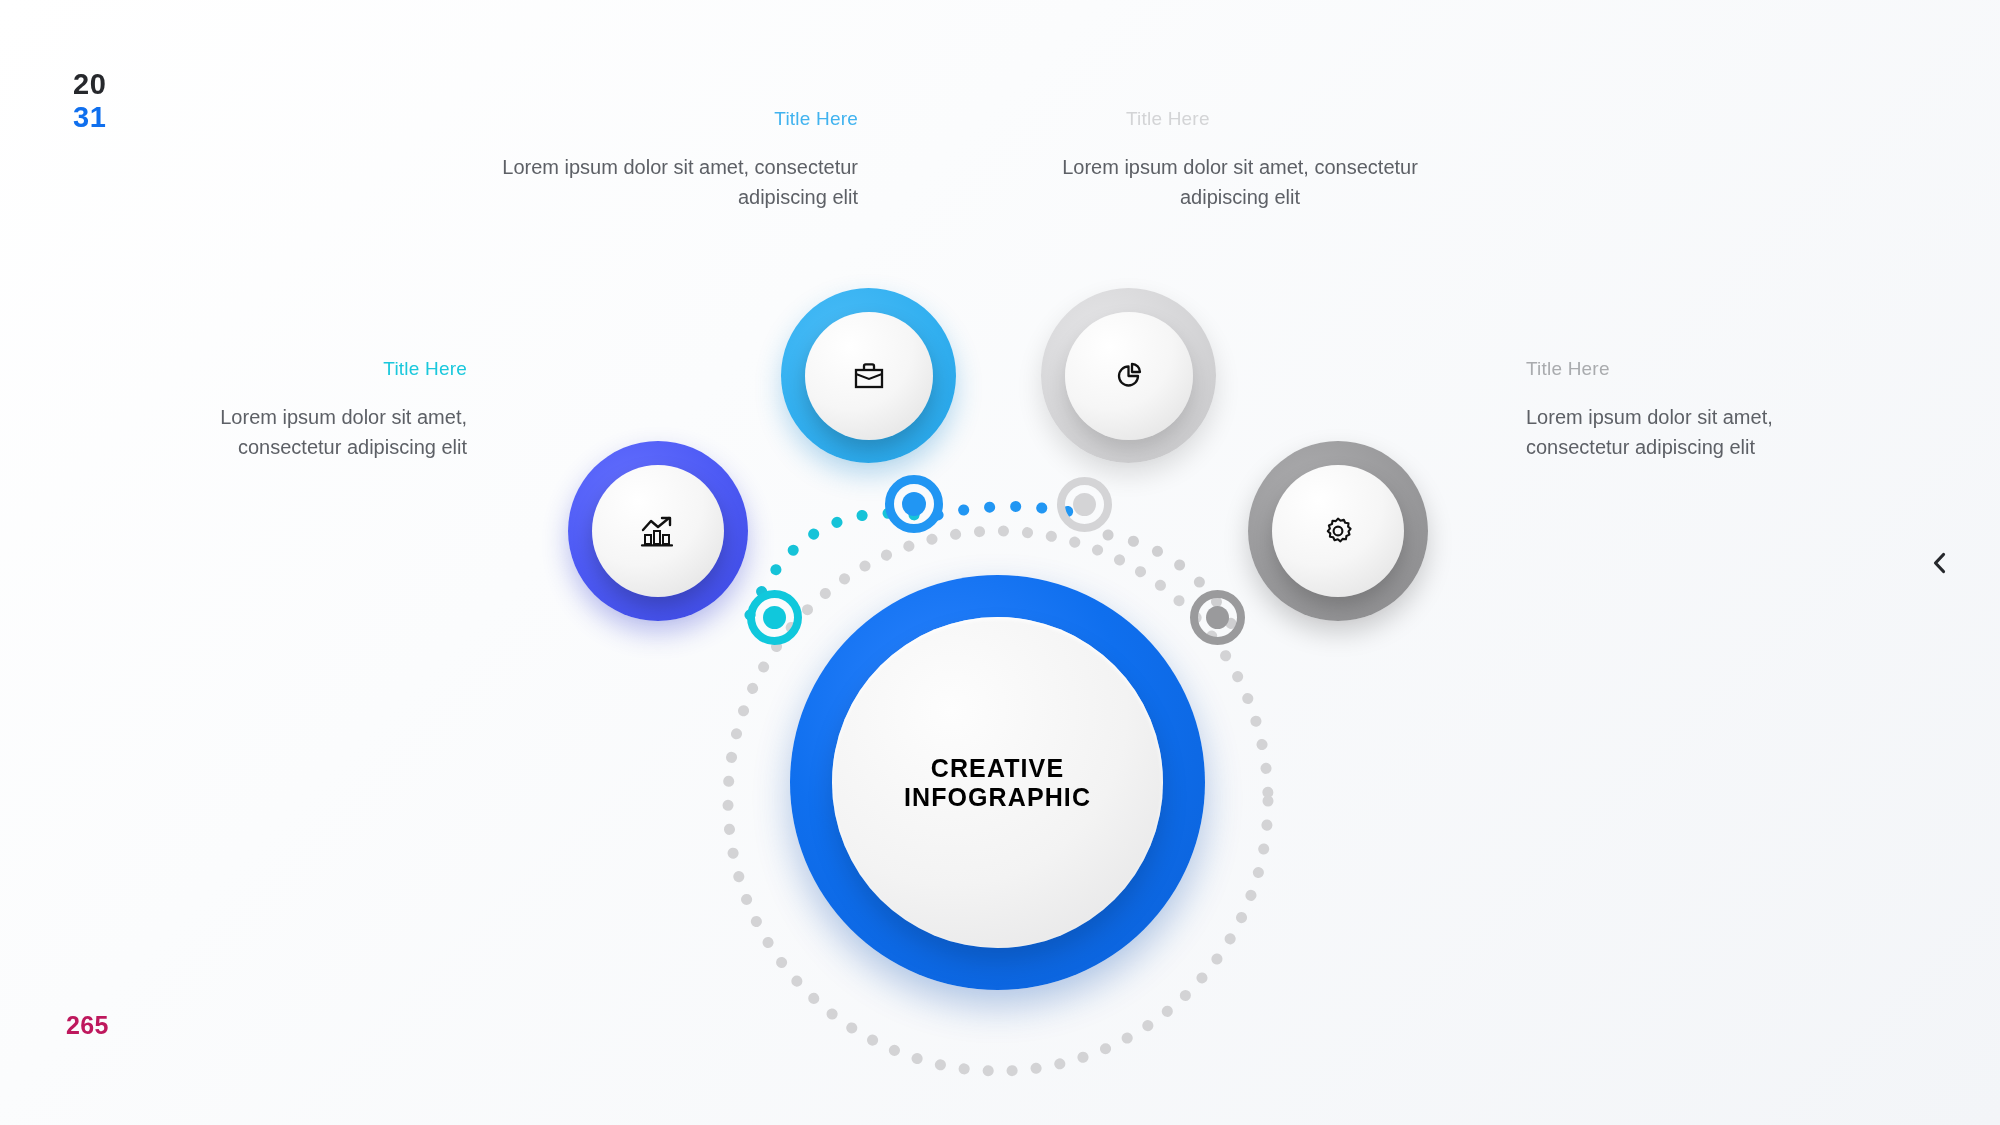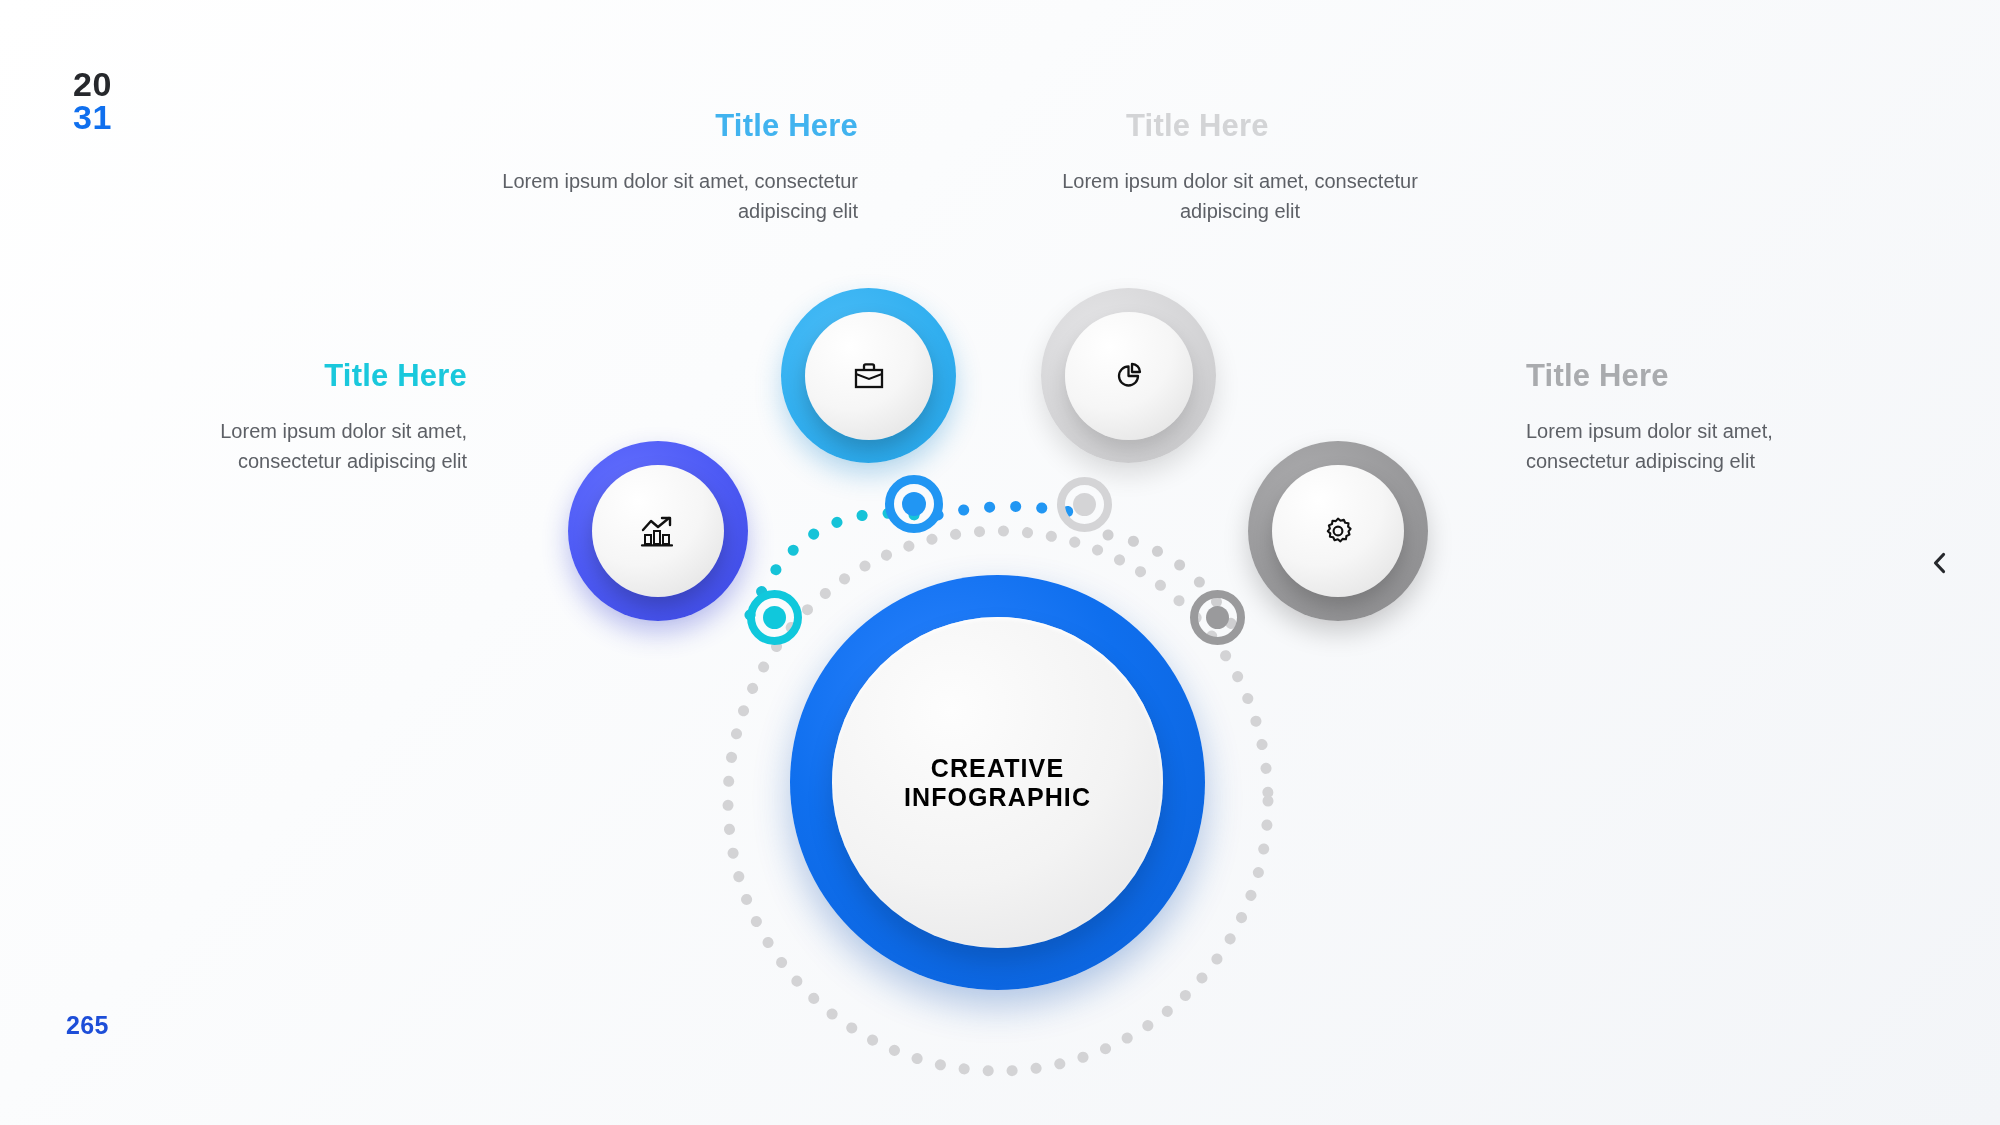--- a/index.html
+++ b/index.html
@@ -17,56 +17,56 @@
   .stage {
     position: absolute;
     inset: 0;
   }
 
   
   .year {
     position: absolute;
     left: 73px;
     top: 68px;
-    font-size: 34px;
+    font-size: 29px;
     font-weight: bold;
     line-height: 33px;
     letter-spacing: 0.5px;
   }
   .year .y1 { color: #26282c; display: block; }
   .year .y2 { color: #0f6fee; display: block; }
 
   .page-number {
     position: absolute;
     left: 66px;
     top: 1011px;
     font-size: 25px;
     font-weight: bold;
-    color: #1d4ed8;
+    color: #be185d;
     letter-spacing: 0.3px;
   }
 
   .nav-prev {
     position: absolute;
     left: 1920px;
     top: 543px;
     width: 40px;
     height: 40px;
     display: flex;
     align-items: center;
     justify-content: center;
     cursor: pointer;
   }
   .nav-prev svg { display: block; }
 
   
   .tblock { position: absolute; }
   .tblock .t-title {
-    font-size: 31px;
-    font-weight: bold;
+    font-size: 19px;
+    font-weight: normal;
     letter-spacing: 0.2px;
     margin: 0 0 22px 0;
   }
   .tblock .t-body {
     font-size: 20px;
     line-height: 30px;
     color: #5d6066;
     font-weight: 300;
     margin: 0;
   }

